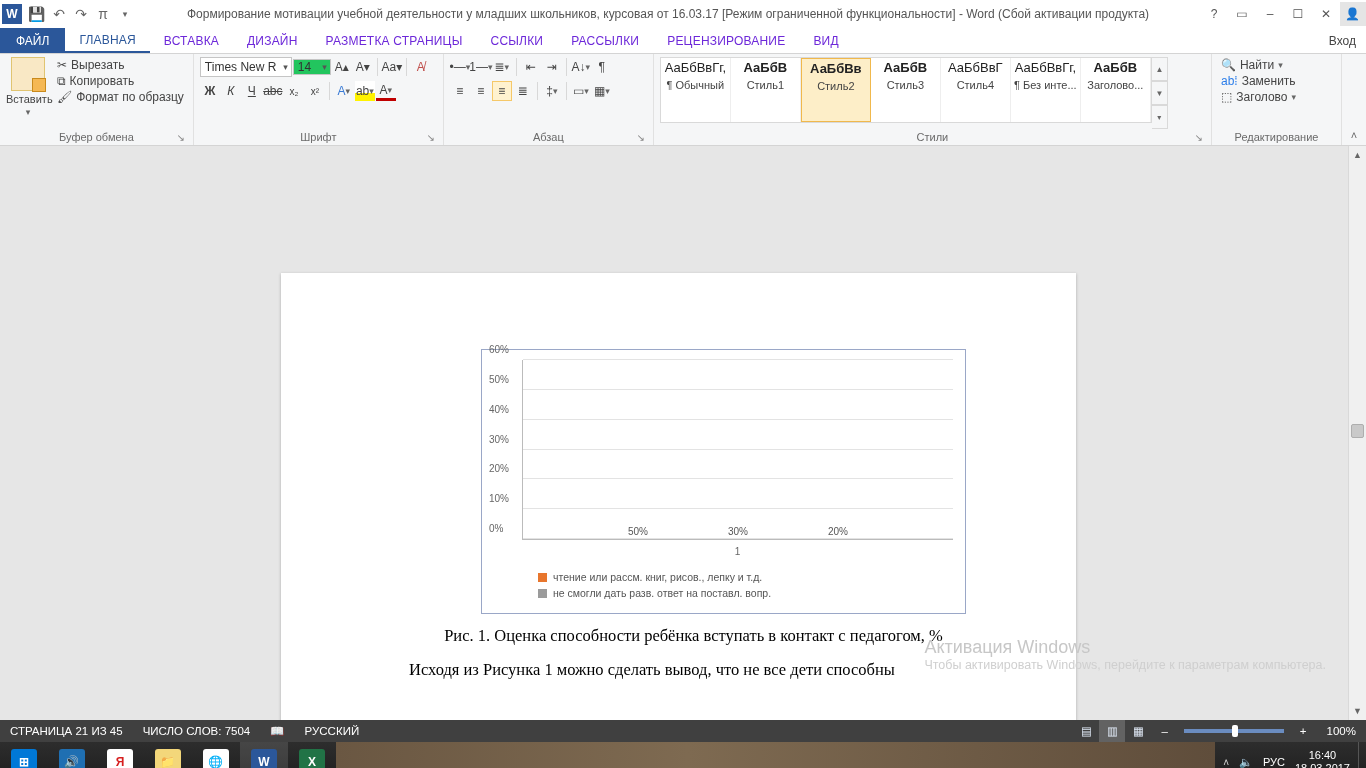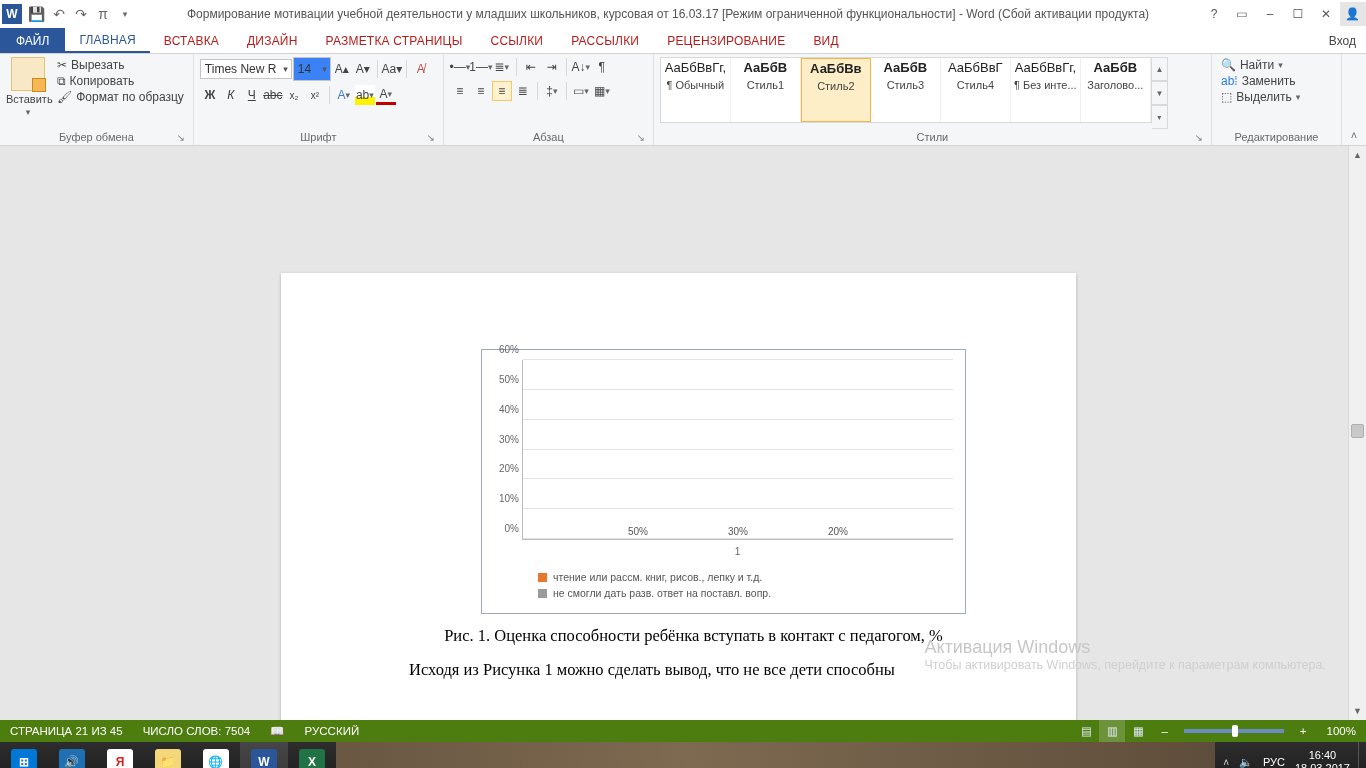--- a/index.html
+++ b/index.html
@@ -10,40 +10,40 @@
 .titlebar .w-icon { width: 20px; height: 20px; background:#2b579a; color:#fff; display:flex;align-items:center;justify-content:center;font-weight:bold;font-size:12px;margin:0 4px 0 2px;}
 .qat-btn { width: 22px; height: 22px; display:flex;align-items:center;justify-content:center;color:#666;font-size:14px;}
 .titlebar .spacer { flex: 1; text-align: center; padding: 0 8px; overflow: hidden; white-space: nowrap; text-overflow: ellipsis; }
 .win-btns { display:flex; }
 .win-btns div { width: 28px; height: 24px; display:flex;align-items:center;justify-content:center;color:#555;font-size:12px;}
 .user-box{width:26px;height:24px;background:#e5e5e5;display:flex;align-items:center;justify-content:center;color:#888;}
 
 
 .tabs { height: 26px; background:#fff; border-bottom:1px solid #d4d4d4; display:flex; align-items:stretch; font-size:12px; }
 .tab-file { background:#2b579a; color:#fff; padding:0 16px; display:flex; align-items:center; text-transform:uppercase; font-size:12px;}
-.tab { padding: 0 14px; display:flex; align-items:center; color:#b91c1c; text-transform:uppercase; letter-spacing:.2px;}
+.tab { padding: 0 14px; display:flex; align-items:center; color:#6d28d9; text-transform:uppercase; letter-spacing:.2px;}
 .tab.active { color:#2b579a; border-bottom:2px solid #2b579a; background:#fff; }
 .tabs .flex { flex:1; }
 .tabs .signin { padding:0 10px; display:flex; align-items:center; color:#444; }
 
 
 .ribbon { height:92px; background:#f5f6f7; border-bottom:1px solid #d4d4d4; display:flex; }
 .group { border-right:1px solid #e1e1e1; padding:3px 6px 0 6px; display:flex; flex-direction:column; }
 .group-body { flex:1; display:flex; }
 .group-label { text-align:center; font-size:11px; color:#6a6a6a; padding:2px 0 2px 0; position:relative;}
 .group-label .launcher { position:absolute; right:2px; bottom:2px; font-size:10px; color:#888;}
 .rbtn { display:flex; align-items:center; gap:4px; font-size:12px; color:#444; padding:1px 3px; white-space:nowrap;}
 .col { display:flex; flex-direction:column; justify-content:flex-start; gap:0; }
 .big { width:44px; text-align:center; font-size:11px; color:#444;}
 .big .ic { width:34px; height:34px; margin:0 auto 2px auto; background:#f9e8c5; border:1px solid #e0c471; position:relative;}
 .big .ic::after{content:"";position:absolute;right:-2px;bottom:-2px;width:12px;height:12px;background:#f5b854;border:1px solid #c98a1c;}
 .dd::after{content:" ▾"; font-size:9px; color:#666;}
 .fontname{width:92px;height:20px;border:1px solid #c5c5c5;background:#fff;font-size:12px;padding:0 14px 0 4px;display:flex;align-items:center;position:relative;color:#333;}
 .fontname::after,.fontsize::after{content:"▾";position:absolute;right:3px;font-size:9px;color:#555;}
-.fontsize{width:38px;height:24px;border:1px solid #c5c5c5;background:#3b82f6;font-size:12px;padding:0 12px 0 4px;display:flex;align-items:center;position:relative;color:#333;}
+.fontsize{width:38px;height:16px;border:1px solid #c5c5c5;background:#22c55e;font-size:12px;padding:0 12px 0 4px;display:flex;align-items:center;position:relative;color:#333;}
 .mini{width:20px;height:20px;display:flex;align-items:center;justify-content:center;font-size:12px;color:#444;}
 .mini.sup{font-size:10px;}
 .row{display:flex;gap:1px;align-items:center;}
 .sep{width:1px;height:18px;background:#d8d8d8;margin:0 3px;}
 .hl{border:1px solid #f5c869;background:#fff2cf;}
 
 
 .styles-scroll{display:flex;align-items:stretch;height:66px;border:1px solid #d9d9d9;background:#fff;}
 .style-item{width:70px;border-right:1px solid #eee;display:flex;flex-direction:column;align-items:center;justify-content:flex-start;font-size:11px;color:#444;padding:2px;}
 .style-item .sample{font-size:13px;margin-bottom:4px;color:#222;}
@@ -64,21 +64,21 @@
 
 .page{position:absolute;left:281px;width:795px;background:#fff;box-shadow:0 1px 3px rgba(0,0,0,.25);}
 .page.p1{top:0;height:117px;}
 .pg-num{position:absolute;right:60px;top:50px;font-family:"Times New Roman",serif;font-size:16px;color:#444;}
 .page.p2{top:127px;min-height:600px;padding:70px 60px 0 90px;}
 
 
 .chart-box{width:485px;margin:6px auto 0 110px;border:1px solid #9aa7c7;background:#fff;padding:10px 12px 10px 6px;}
 .plot{position:relative;height:180px;margin-left:34px;border-left:1px solid #bbb;border-bottom:1px solid #bbb;}
 .grid-line{position:absolute;left:0;right:0;border-top:1px solid #e3e3e3;}
-.ylab{position:absolute;left:-34px;width:30px;text-align:right;font-size:10px;color:#666;transform:translateY(-50%);}
+.ylab{position:absolute;left:-34px;width:30px;text-align:left;font-size:10px;color:#666;transform:translateY(-50%);}
 .bars{position:absolute;left:0;right:0;bottom:0;top:0;display:flex;justify-content:center;gap:28px;align-items:flex-end;padding:0 40px;}
 .bar-wrap{width:72px;display:flex;flex-direction:column;align-items:center;}
 .bar-val{font-size:10px;color:#555;margin-bottom:2px;}
 .bar{width:72px;}
 .b1{background:#4f86c6;}
 .b2{background:#e8762d;}
 .b3{background:#9b9b9b;}
 .xlab{text-align:center;font-size:10px;color:#666;margin-top:6px;margin-left:34px;}
 .legend{margin:14px 0 2px 50px;font-size:10.5px;color:#555;}
 .legend div{display:flex;align-items:center;gap:6px;margin:4px 0;}
@@ -86,21 +86,21 @@
 
 .body-text{font-family:"Times New Roman",serif;font-size:16.5px;color:#000;margin-top:10px;line-height:1.45;}
 .body-text.center{text-align:center;}
 .body-text.indent{text-indent:38px;text-align:justify;}
 
 
 .wmark{position:absolute;right:40px;bottom:48px;color:#c7c7c7;font-size:18px;pointer-events:none;}
 .wmark small{display:block;font-size:12.5px;color:#cfcfcf;}
 
 
-.status{height:22px;background:#4d7c0f;color:#fff;display:flex;align-items:center;font-size:11.5px;}
+.status{height:22px;background:#404040;color:#fff;display:flex;align-items:center;font-size:11.5px;}
 .status .cell{padding:0 10px;display:flex;align-items:center;gap:6px;height:100%;}
 .status .flex{flex:1;}
 .status .viewbtn{width:26px;height:100%;display:flex;align-items:center;justify-content:center;color:#dfe8f5;}
 .zoom-track{width:100px;height:4px;background:#6a8cc0;position:relative;margin:0 6px;}
 .zoom-thumb{position:absolute;left:48px;top:-4px;width:6px;height:12px;background:#fff;border-radius:2px;}
 
 
 .taskbar{height:40px;background:linear-gradient(#2d2d2d,#1e1e1e);display:flex;align-items:center;}
 .tbtn{width:48px;height:40px;display:flex;align-items:center;justify-content:center;color:#fff;}
 .tbtn.active{background:rgba(255,255,255,.12);box-shadow:inset 0 -2px 0 #5aa0ee;}
@@ -276,21 +276,21 @@
       <div class="rbtn dd">
           <span>🔍</span>
           <span>Найти</span>
         </div>
       <div class="rbtn">
           <span style="color:#2b7de9;">ab⁞</span>
           <span>Заменить</span>
         </div>
       <div class="rbtn dd">
           <span>⬚</span>
-          <span>Выделить</span>
+          <span>Заголово</span>
         </div>
     </div>
     <div class="group-label">Редактирование</div>
   </div>
   <div style="width:24px;display:flex;align-items:flex-end;justify-content:center;padding-bottom:4px;">
      <span style="font-size:11px;color:#666;">˄</span>
   </div>
 </div>
 
 <div class="doc-area">

